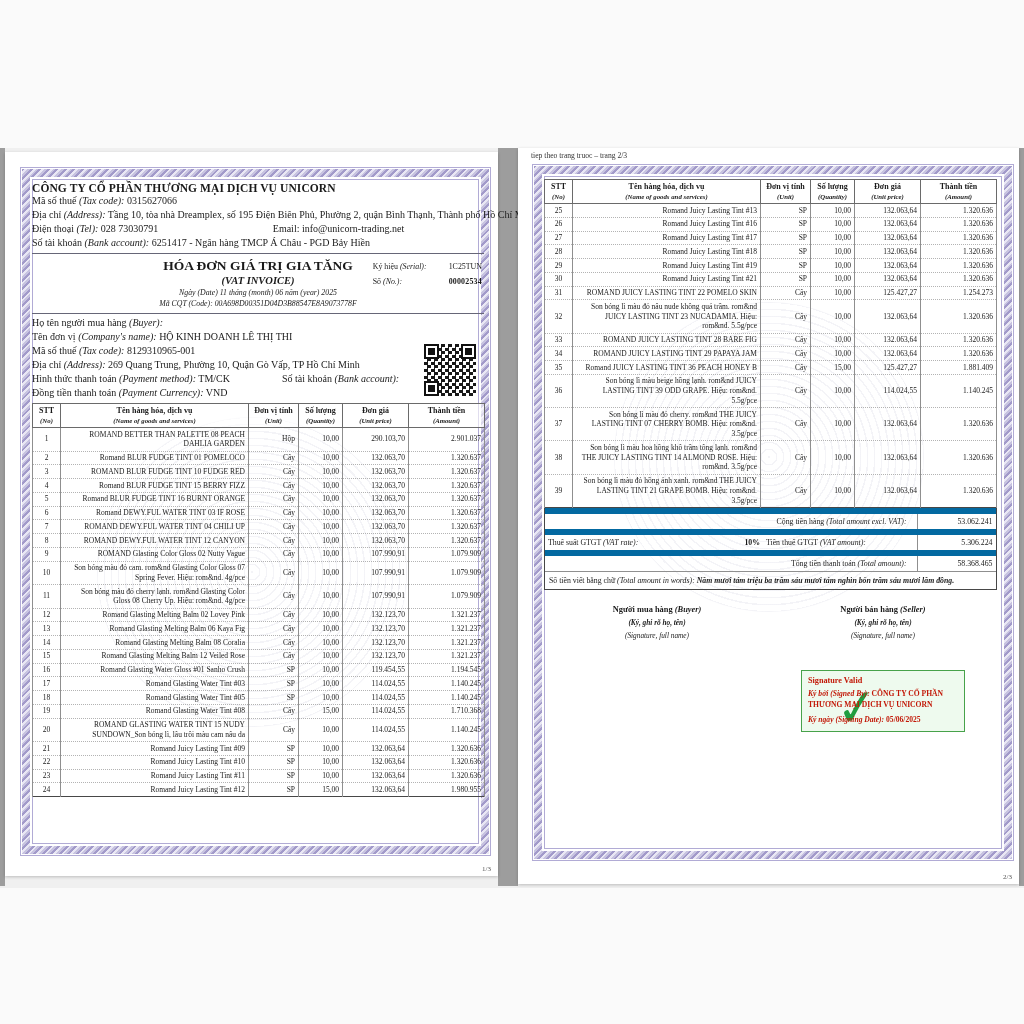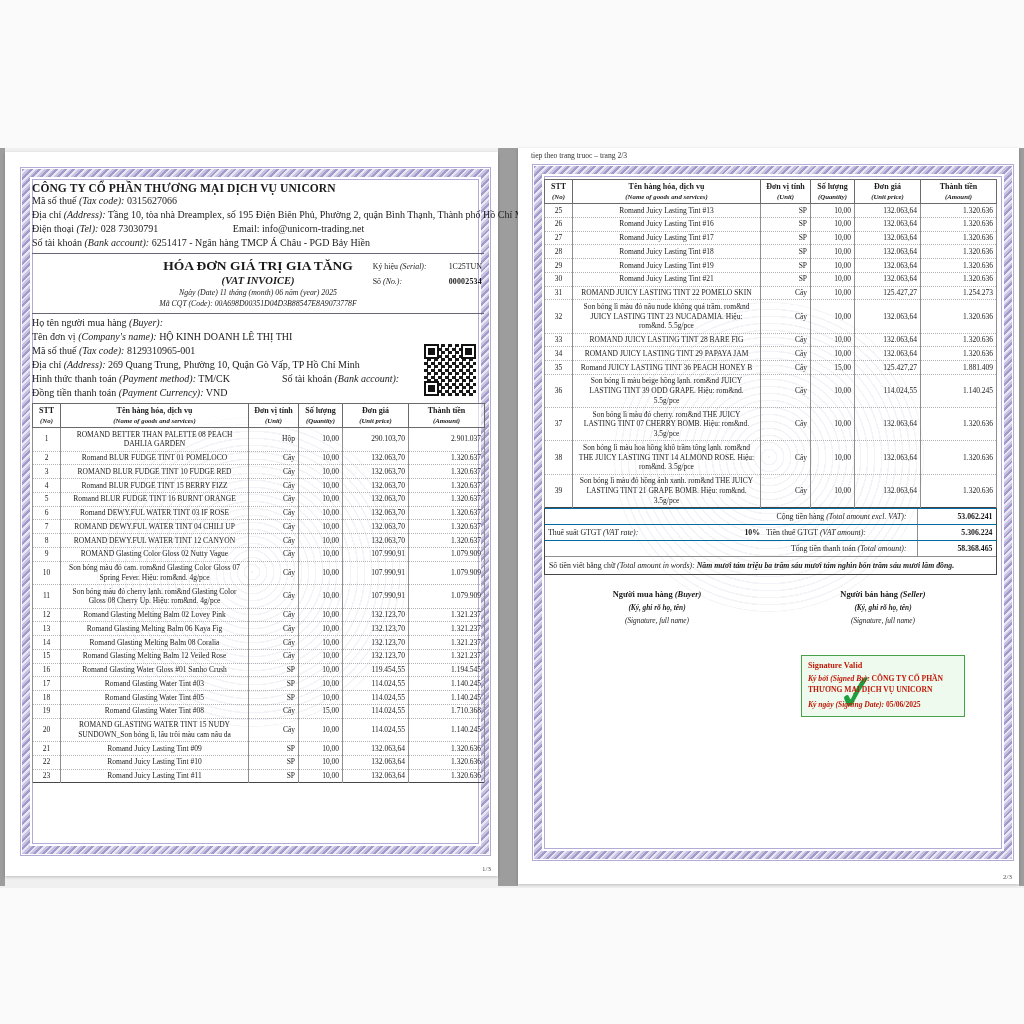--- a/index.html
+++ b/index.html
@@ -26,21 +26,21 @@
     border-radius:50%;background:repeating-radial-gradient(circle,rgba(130,130,170,.09) 0 1.5px,transparent 1.5px 7px);}
   .wm1{top:58%;} .wm2{top:42%;}
 
   .content{position:absolute;}
   .c1{left:27px;top:30px;width:452px;}
   .c2{left:26px;top:28px;width:452px;}
 
   .co-name{font-weight:bold;font-size:11.5px;white-space:nowrap;letter-spacing:.1px;}
   .line{font-size:10px;line-height:14px;white-space:nowrap;}
   .en{font-style:italic;}
-  .email-part{margin-left:72px;}
+  .email-part{margin-left:112px;}
   .hr{border-top:1px solid #667;margin:3px 0 2px 0;}
 
   .title-wrap{position:relative;text-align:center;padding:2px 0 1px 0;}
   .title{font-weight:bold;font-size:13.5px;line-height:16px;}
   .title-en{font-weight:bold;font-style:italic;font-size:10.5px;line-height:13px;}
   .date-line,.code-line{font-style:italic;font-size:7.8px;line-height:11px;}
   .serial{position:absolute;right:2px;top:3px;text-align:left;font-size:7.9px;line-height:15px;}
   .serial .sl{display:inline-block;min-width:74px;}
   .serial b{letter-spacing:.2px;}
 
@@ -54,30 +54,30 @@
   .qr .f::after{content:"";position:absolute;inset:2px;background:#111;}
   .f1{left:0;top:0;} .f2{right:0;top:0;} .f3{left:0;bottom:0;}
 
   table.tbl{width:452px;border-collapse:collapse;table-layout:fixed;margin-top:3px;}
   .tbl{border:1.2px solid #474747;}
   .tbl th{border:1px solid #6a6a6a;padding:2px 2px;vertical-align:middle;background:rgba(255,255,255,.6);}
   .hvi{font-size:8px;font-weight:bold;line-height:10px;}
   .hen{font-size:6.8px;font-weight:bold;font-style:italic;line-height:9px;}
   .tbl td{border-left:1px solid #8f8f8f;border-right:1px solid #8f8f8f;border-top:1px dotted #b3b3b3;
     padding:1.5px 3px;font-size:7.5px;line-height:1.3;vertical-align:middle;overflow:hidden;}
-  .c-no{text-align:center;} .c-name{text-align:center;} .c-unit{text-align:right;}
+  .c-no{text-align:center;} .c-name{text-align:right;} .c-unit{text-align:right;}
   .c-qty,.c-price,.c-amount{text-align:right;}
   col.w-no{width:28px;} col.w-name{width:188px;} col.w-unit{width:50px;}
   col.w-qty{width:44px;} col.w-price{width:66px;} col.w-amount{width:76px;}
 
   .totals{width:450.5px;border:1.2px solid #474747;border-top:none;font-size:7.8px;}
-  .trow{display:flex;align-items:stretch;border-top:1px solid #0369a1;min-height:15px;}
+  .trow{display:flex;align-items:stretch;border-top:6px solid #0369a1;min-height:15px;}
   .tlabel{flex:1;text-align:right;padding:2px 10px 2px 2px;align-self:center;}
   .tamount{width:72px;border-left:1px solid #8f8f8f;display:flex;align-items:center;
-    justify-content:flex-end;padding:2px 3px;font-weight:bold;}
+    justify-content:flex-end;padding:2px 3px;font-weight:normal;}
   .vatrow .tleft{flex:0 0 150px;padding:2px 0 2px 3px;align-self:center;}
   .vatpct{flex:0 0 62px;text-align:right;font-weight:bold;align-self:center;}
   .tmid{flex:1;padding:2px 0 2px 6px;align-self:center;}
   .twords{border-top:1px solid #8f8f8f;padding:3px 4px;font-size:7.8px;line-height:11px;}
   .words-val{font-weight:bold;font-style:italic;}
 
   .sig-row{display:flex;margin-top:15px;}
   .sig-col{flex:1;text-align:center;}
   .sig-title{font-size:8.4px;font-weight:bold;}
   .sig-title .en{font-weight:bold;}
@@ -381,20 +381,28 @@
               <td class="c-price">132.063,64</td>
               <td class="c-amount">1.320.636</td>
             </tr>
             <tr>
               <td class="c-no">23</td>
               <td class="c-name">Romand Juicy Lasting Tint #11</td>
               <td class="c-unit">SP</td>
               <td class="c-qty">10,00</td>
               <td class="c-price">132.063,64</td>
               <td class="c-amount">1.320.636</td>
+            </tr>
+            <tr>
+              <td class="c-no">24</td>
+              <td class="c-name">Romand Juicy Lasting Tint #12</td>
+              <td class="c-unit">SP</td>
+              <td class="c-qty">15,00</td>
+              <td class="c-price">132.063,64</td>
+              <td class="c-amount">1.980.955</td>
             </tr>
           </tbody>
       </table>
     </div>
     <div class="pagenum">1/3</div>
   </div>
 
   <div class="page page2">
     <div class="cont-note">tiep theo trang truoc – trang 2/3</div>
     <div class="deco deco2"></div>

